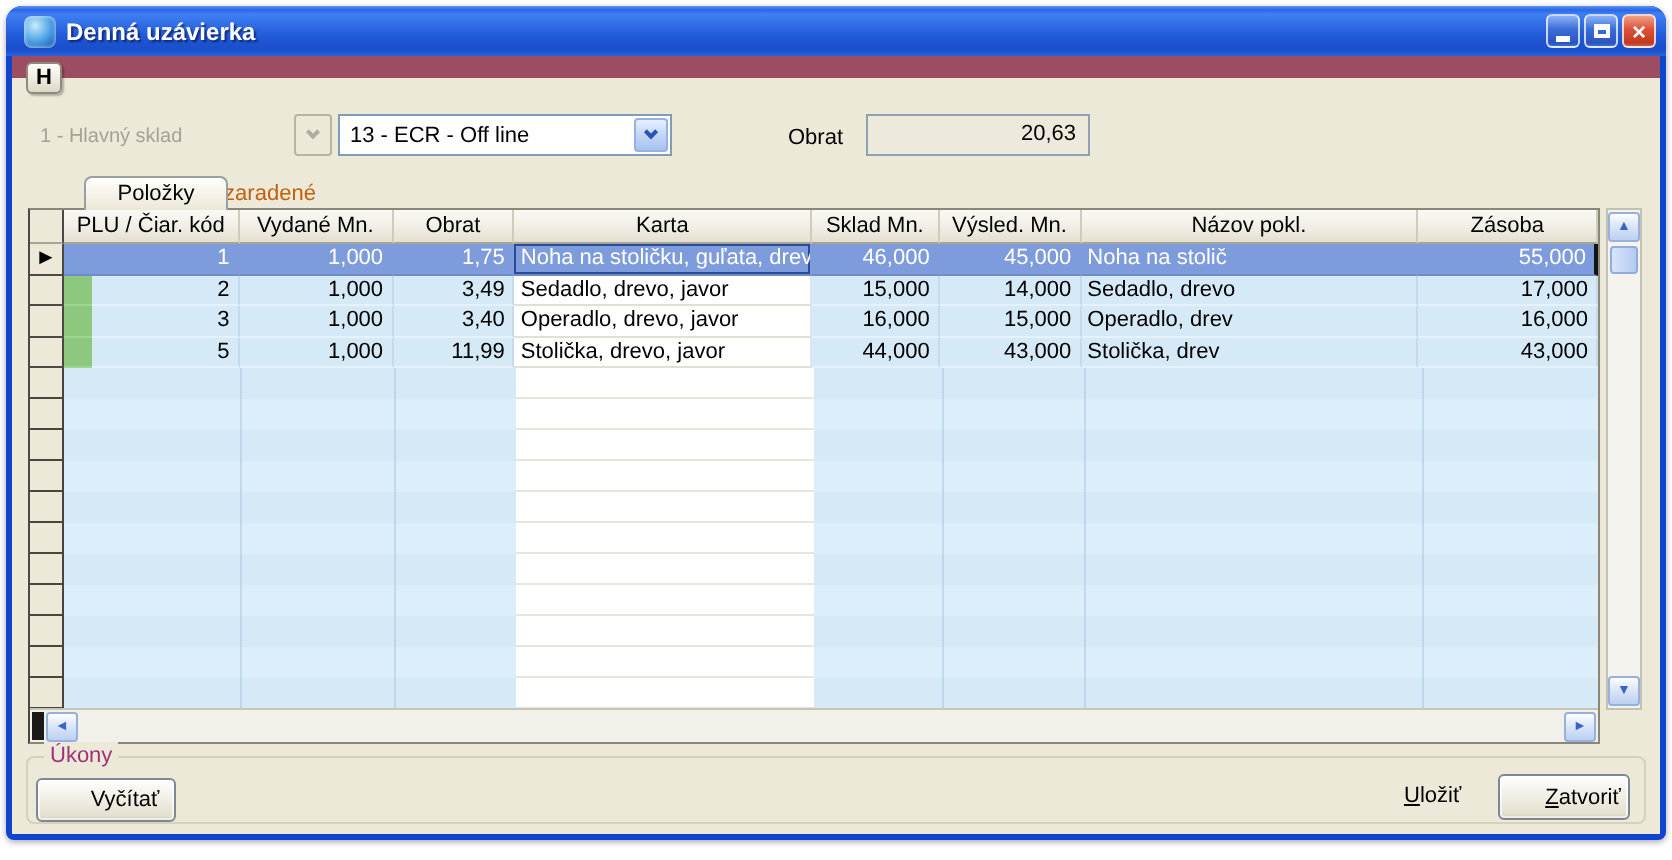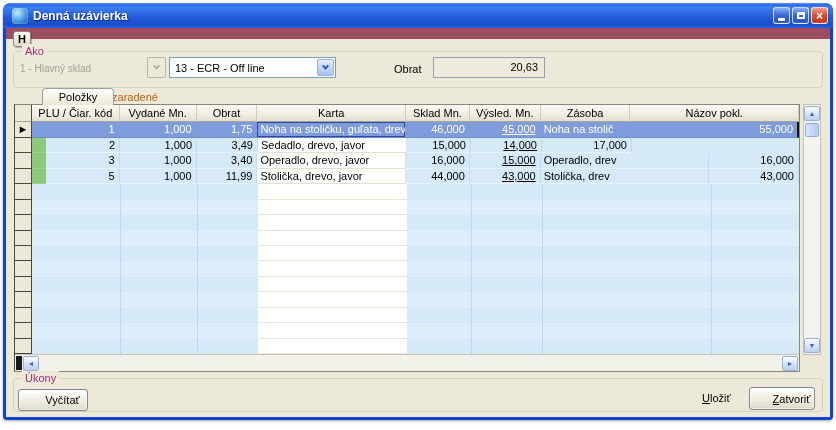--- a/index.html
+++ b/index.html
@@ -79,21 +79,21 @@
   .hcorner { background:#ece9d8; border-right:1px solid #4a4a42; }
 
   .grow { display:flex; height:15.5px; flex:0 0 auto; }
   .grow > div { height:15.5px; font-size:11px; line-height:15px; white-space:nowrap; overflow:hidden; }
   .c-gut { width:17px; background:#ece9d8; border-right:1px solid #4a4a42; border-bottom:1px solid #4a4a42;
     text-align:center; font-size:8px; line-height:15px; color:#000; }
   .c-green { width:14px; background:#8cc87e; border-bottom:1px solid #9ed490; }
   .c-plu { width:74px; } .c-vyd { width:77px; } .c-obr { width:61px; }
   .c-karta { width:149px; background:#ffffff; border-bottom:1px solid #e0e0d6;
     border-right:1px solid #dfe5ea; padding-left:3px; }
-  .c-skl { width:64px; } .c-vys { width:71px;text-decoration:underline; }
+  .c-skl { width:64px; } .c-vys { width:71px; }
   .c-naz { width:169px; text-align:left; padding-left:3px; }
   .c-zas { width:90px; }
   .r { text-align:right; padding-right:4px; }
   .blue { background:#d5e9f7; border-bottom:1px solid #e6f2fb; border-right:1px solid rgba(150,180,205,.25); }
   .grow.sel > div { background:#7e9cdb; color:#fff; border-bottom:1px solid #6e8cc8; border-right-color:#7e9cdb; }
   .grow.sel .c-gut { background:#ece9d8; color:#000; border-right:1px solid #4a4a42; border-bottom:1px solid #4a4a42; }
   .grow.sel .c-karta { box-shadow:inset 0 0 0 1px #2a4a9a; }
   .grow.sel .c-zas { border-right:2px solid #141414; }
 
   .empty-area { position:relative; flex:1 1 auto; }
@@ -150,23 +150,20 @@
         <span class="winbtn redbg">
             <span class="glyph-close">×</span>
           </span>
       </div>
     </div>
 
     <div class="client">
       <div class="maroon-strip"></div>
       <button class="h-btn">H</button>
 
-      <div class="group ako">
-        <span class="group-label">Ako</span>
-      </div>
       <span class="combo-dis-text">1 - Hlavný sklad</span>
       <span class="combo-btn-dis">
           <span class="chev gray"></span>
         </span>
       <div class="combo">
         <span class="combo-text">13 - ECR - Off line</span>
         <span class="combo-drop">
             <span class="chev"></span>
           </span>
       </div>
@@ -178,22 +175,22 @@
 
       <div class="grid">
         <div class="grid-header" id="grid-header">
             <div class="hcell hcorner" style="width: 17px;"></div>
             <div class="hcell" style="width: 88px;">PLU / Čiar. kód</div>
             <div class="hcell" style="width: 77px;">Vydané Mn.</div>
             <div class="hcell" style="width: 61px;">Obrat</div>
             <div class="hcell" style="width: 149px;">Karta</div>
             <div class="hcell" style="width: 64px;">Sklad Mn.</div>
             <div class="hcell" style="width: 71px;">Výsled. Mn.</div>
+            <div class="hcell" style="width: 169px;">Názov pokl.</div>
             <div class="hcell" style="width: 90px;">Zásoba</div>
-            <div class="hcell" style="width: 169px;">Názov pokl.</div>
           </div>
         <div id="grid-rows">
             <div class="grow sel">
               <div class="c-gut">►</div>
               <div class="c-green"></div>
               <div class="c-plu r blue">1</div>
               <div class="c-vyd r blue">1,000</div>
               <div class="c-obr r blue">1,75</div>
               <div class="c-karta">Noha na stoličku, guľata, drevo</div>
               <div class="c-skl r blue">46,000</div>
@@ -203,20 +200,21 @@
             </div>
             <div class="grow">
               <div class="c-gut"></div>
               <div class="c-green"></div>
               <div class="c-plu r blue">2</div>
               <div class="c-vyd r blue">1,000</div>
               <div class="c-obr r blue">3,49</div>
               <div class="c-karta">Sedadlo, drevo, javor</div>
               <div class="c-skl r blue">15,000</div>
               <div class="c-vys r blue">14,000</div>
+              <div class="c-naz blue">Sedadlo, drevo</div>
               <div class="c-zas r blue">17,000</div>
             </div>
             <div class="grow">
               <div class="c-gut"></div>
               <div class="c-green"></div>
               <div class="c-plu r blue">3</div>
               <div class="c-vyd r blue">1,000</div>
               <div class="c-obr r blue">3,40</div>
               <div class="c-karta">Operadlo, drevo, javor</div>
               <div class="c-skl r blue">16,000</div>

